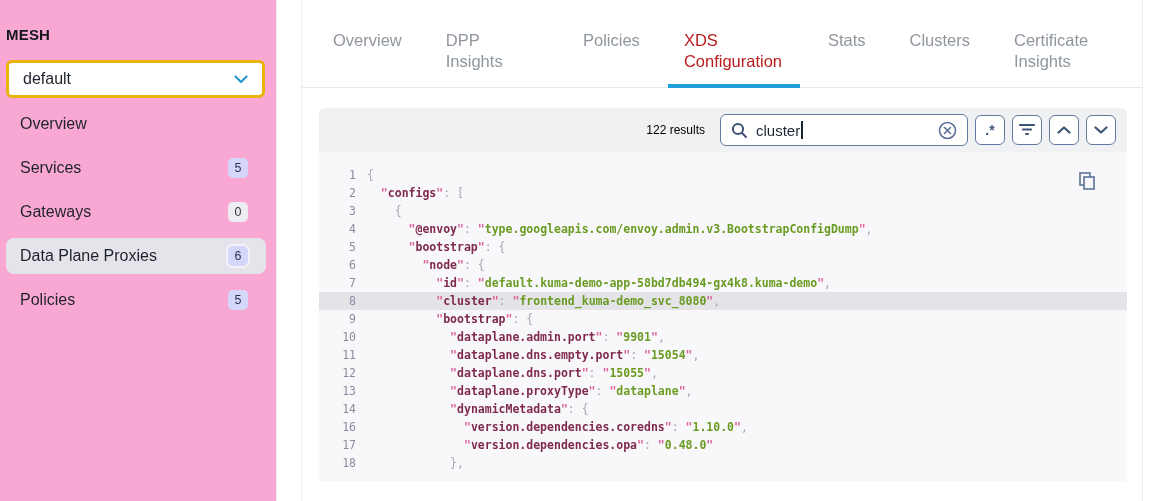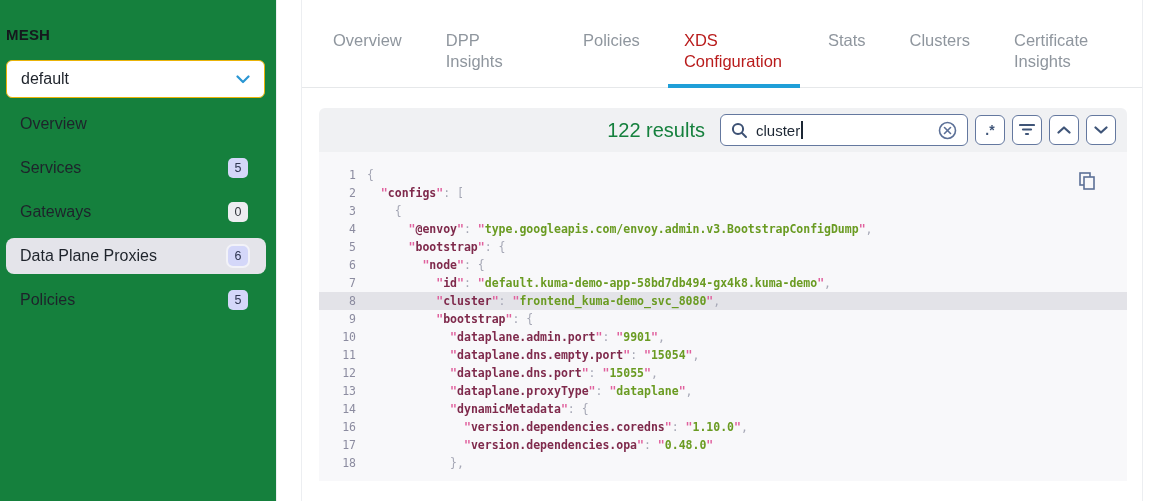--- a/index.html
+++ b/index.html
@@ -1,23 +1,23 @@
 <!DOCTYPE html>
 <html><head>
 <meta charset="utf-8">
 <style>
   * { margin:0; padding:0; box-sizing:border-box; }
   html,body { width:1150px; height:501px; background:#fff; overflow:hidden;
     font-family:"Liberation Sans", sans-serif; }
 
   
   .sidebar { position:absolute; left:0; top:0; width:277px; height:501px;
-    border-right:1px solid #eceef1; padding:26px 14px 0 6px; background:#15803d; }
+    border-right:1px solid #eceef1; padding:26px 14px 0 6px; background:#f9a8d4; }
   .mesh-label { font-size:15px; font-weight:700; color:#15181d; letter-spacing:.2px; }
-  .mesh-select { margin-top:17px; width:259px; height:38px; border:1px solid #eab308;
+  .mesh-select { margin-top:17px; width:259px; height:38px; border:3px solid #eab308;
     border-radius:6px; background:#fff; display:flex; align-items:center;
     justify-content:space-between; padding:0 14px; cursor:pointer; }
   .mesh-select .val { font-size:16px; color:#1e232b; }
   .nav { margin-top:8px; }
   .nav-item { width:260px; height:36px; margin-bottom:8px; border-radius:8px;
     display:flex; align-items:center; justify-content:space-between;
     padding:0 18px 0 14px; cursor:pointer; }
   .nav-item.active { background:#e4e4ea; }
   .nav-item .lbl { font-size:16px; color:#1e232b; }
   .badge { min-width:20px; height:20px; padding:0 5px; border-radius:5px;
@@ -35,21 +35,21 @@
     border-bottom:1px solid #e6e8ea; }
   .tab { position:relative; font-size:16.5px; line-height:21px; color:#8f969e;
     padding:8px 16px 0; margin-right:12px; max-width:132px; height:66px; cursor:pointer; }
   .tab.active { color:#b91c1c; }
   .tab.active::after { content:""; position:absolute; left:0; right:0; bottom:0;
     height:4px; background:#1f9fd8; }
 
   .panel { margin:20px 17px 0; width:808px; }
   .toolbar { height:44px; background:#f0f1f3; border-radius:6px 6px 0 0;
     display:flex; align-items:center; justify-content:flex-end; padding:0 11px; }
-  .results { font-size:20px; color:#15803d; margin-right:15px; }
+  .results { font-size:12px; color:#000000; margin-right:15px; }
   .searchbox { width:248px; height:32px; background:#fff; border:1px solid #64789f;
     border-radius:6px; display:flex; align-items:center; padding:0 10px; }
   .searchbox .stext { font-size:15px; color:#1c2633; margin-left:8px; }
   .caret { display:inline-block; width:1.5px; height:18px; background:#1c2633;
     vertical-align:middle; margin-left:1px; }
   .clear-btn { margin-left:auto; display:flex; cursor:pointer; }
   .tb-btn { width:30px; height:30px; margin-left:7px; background:#fff;
     border:1px solid #64789f; border-radius:6px; display:flex; align-items:center;
     justify-content:center; color:#3f5578; font-size:14px; font-weight:700; cursor:pointer; }
 

